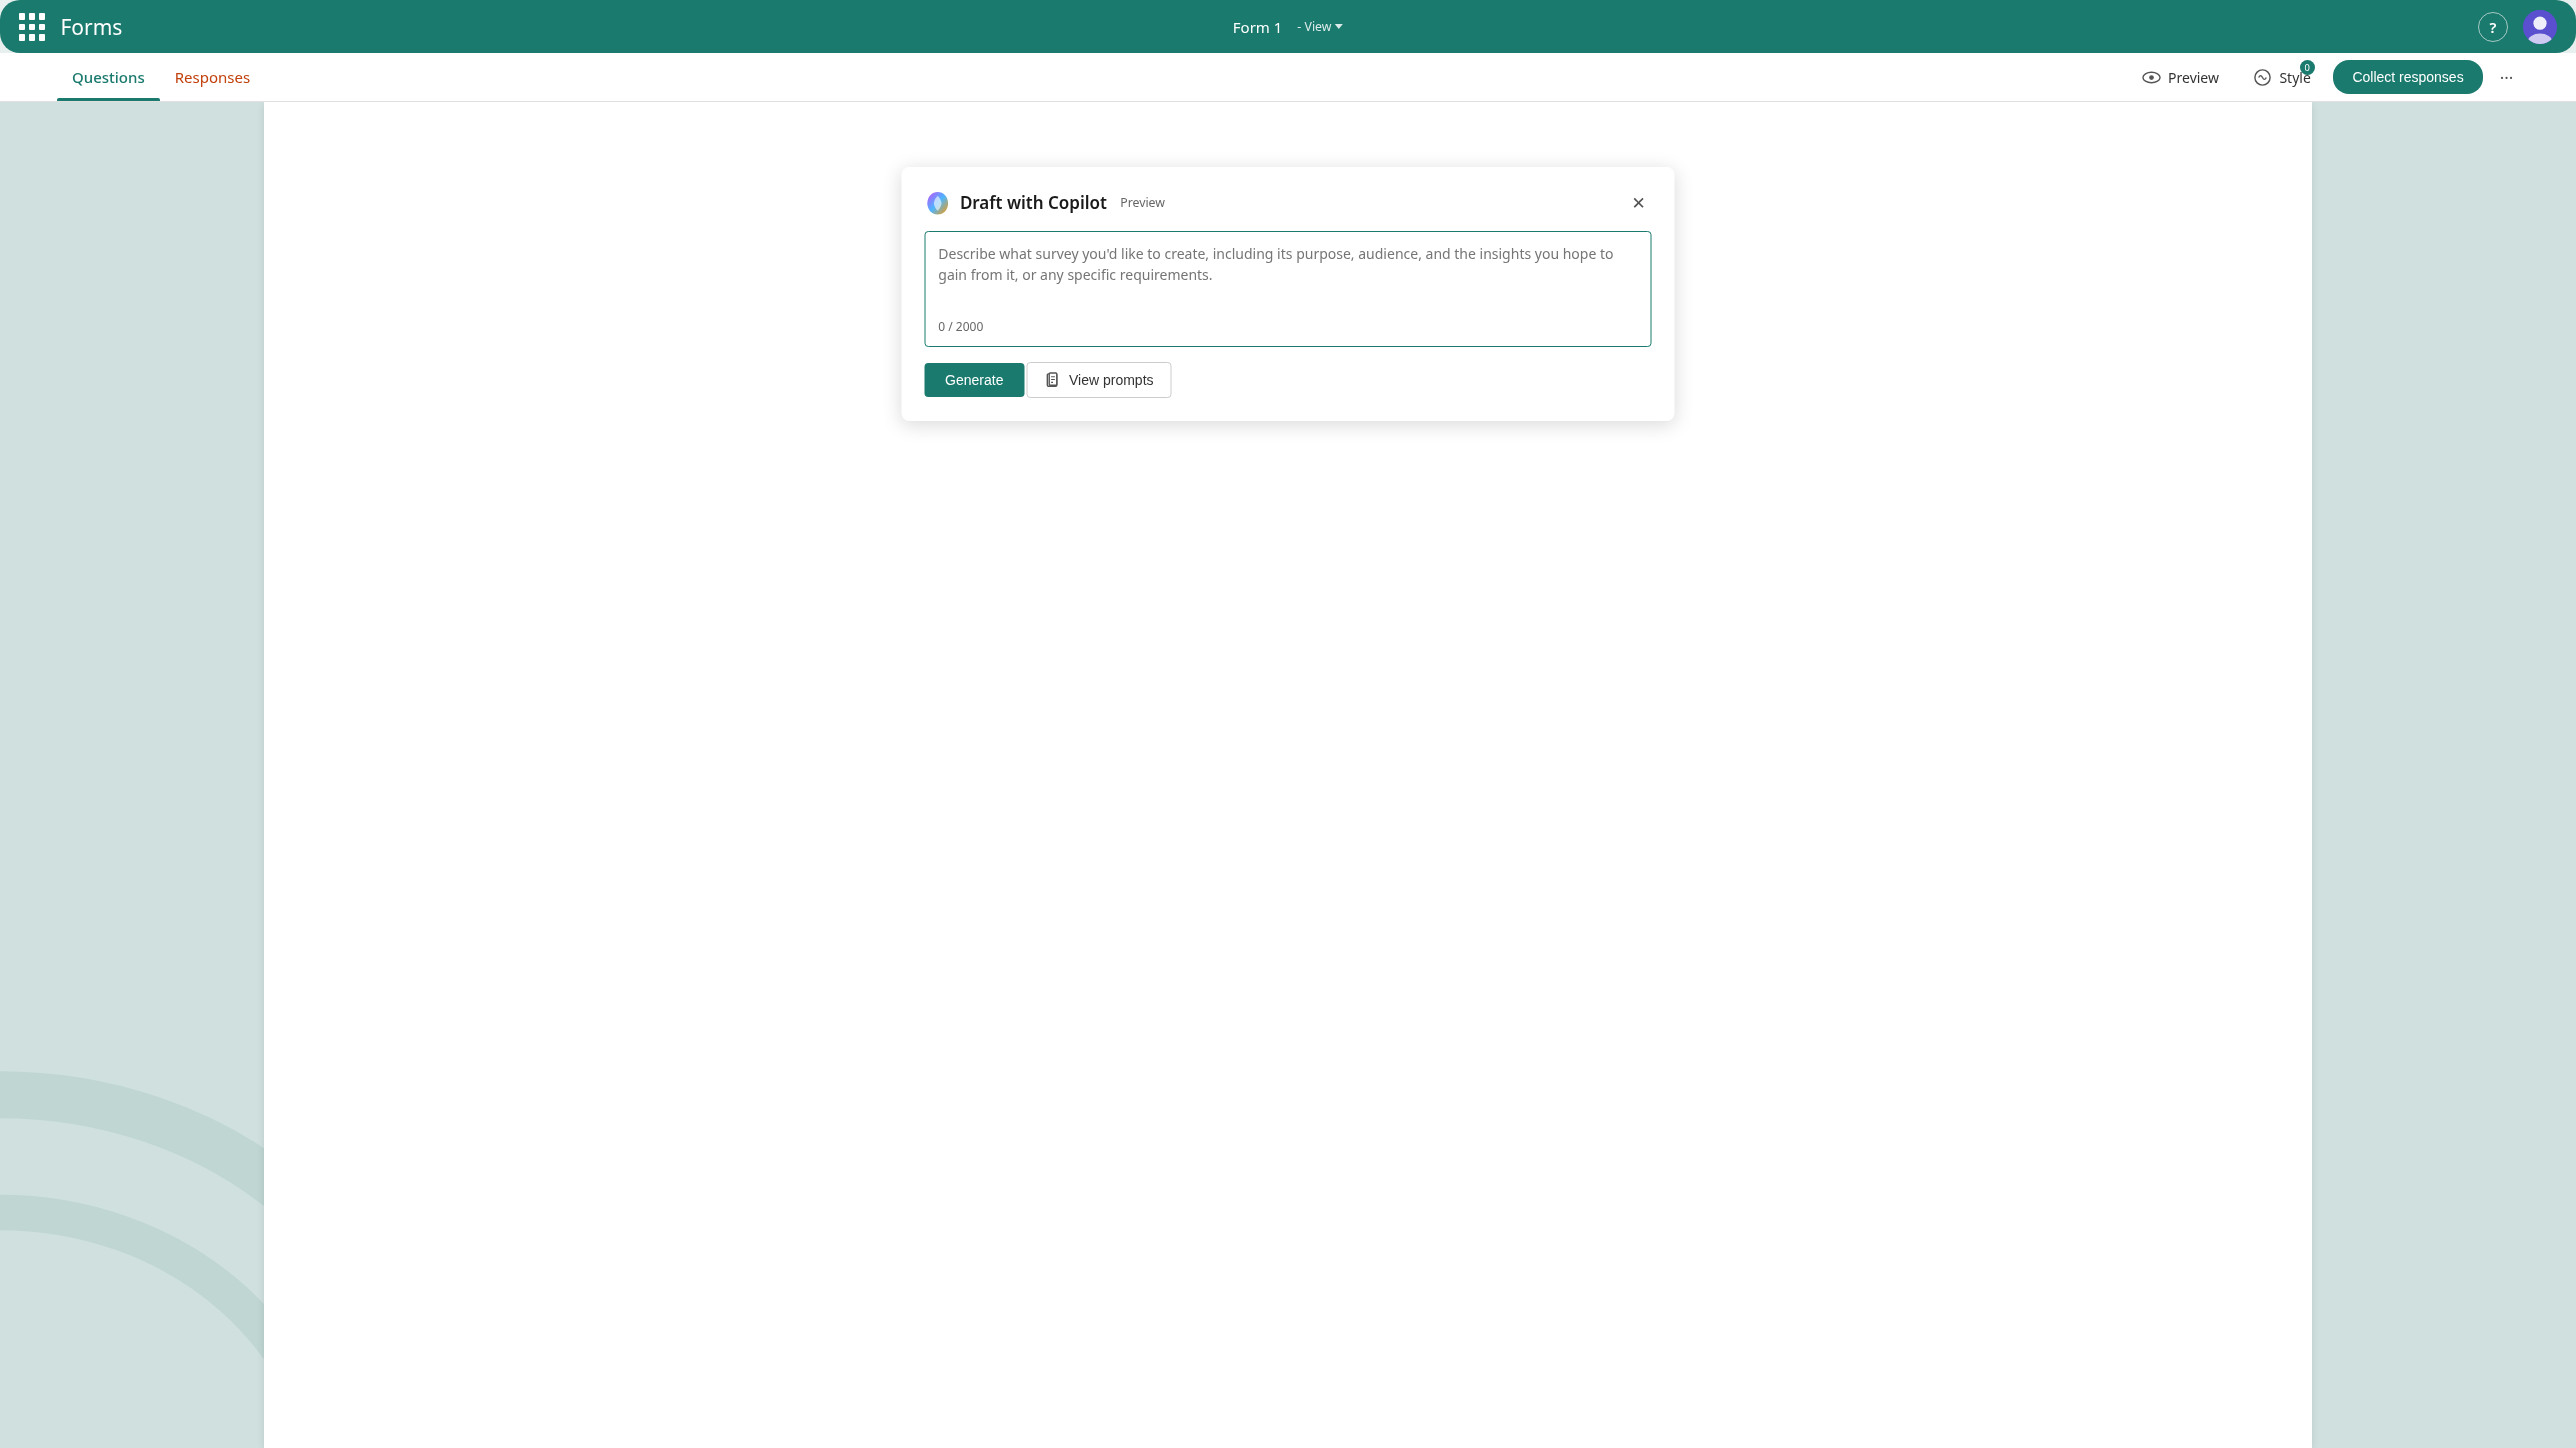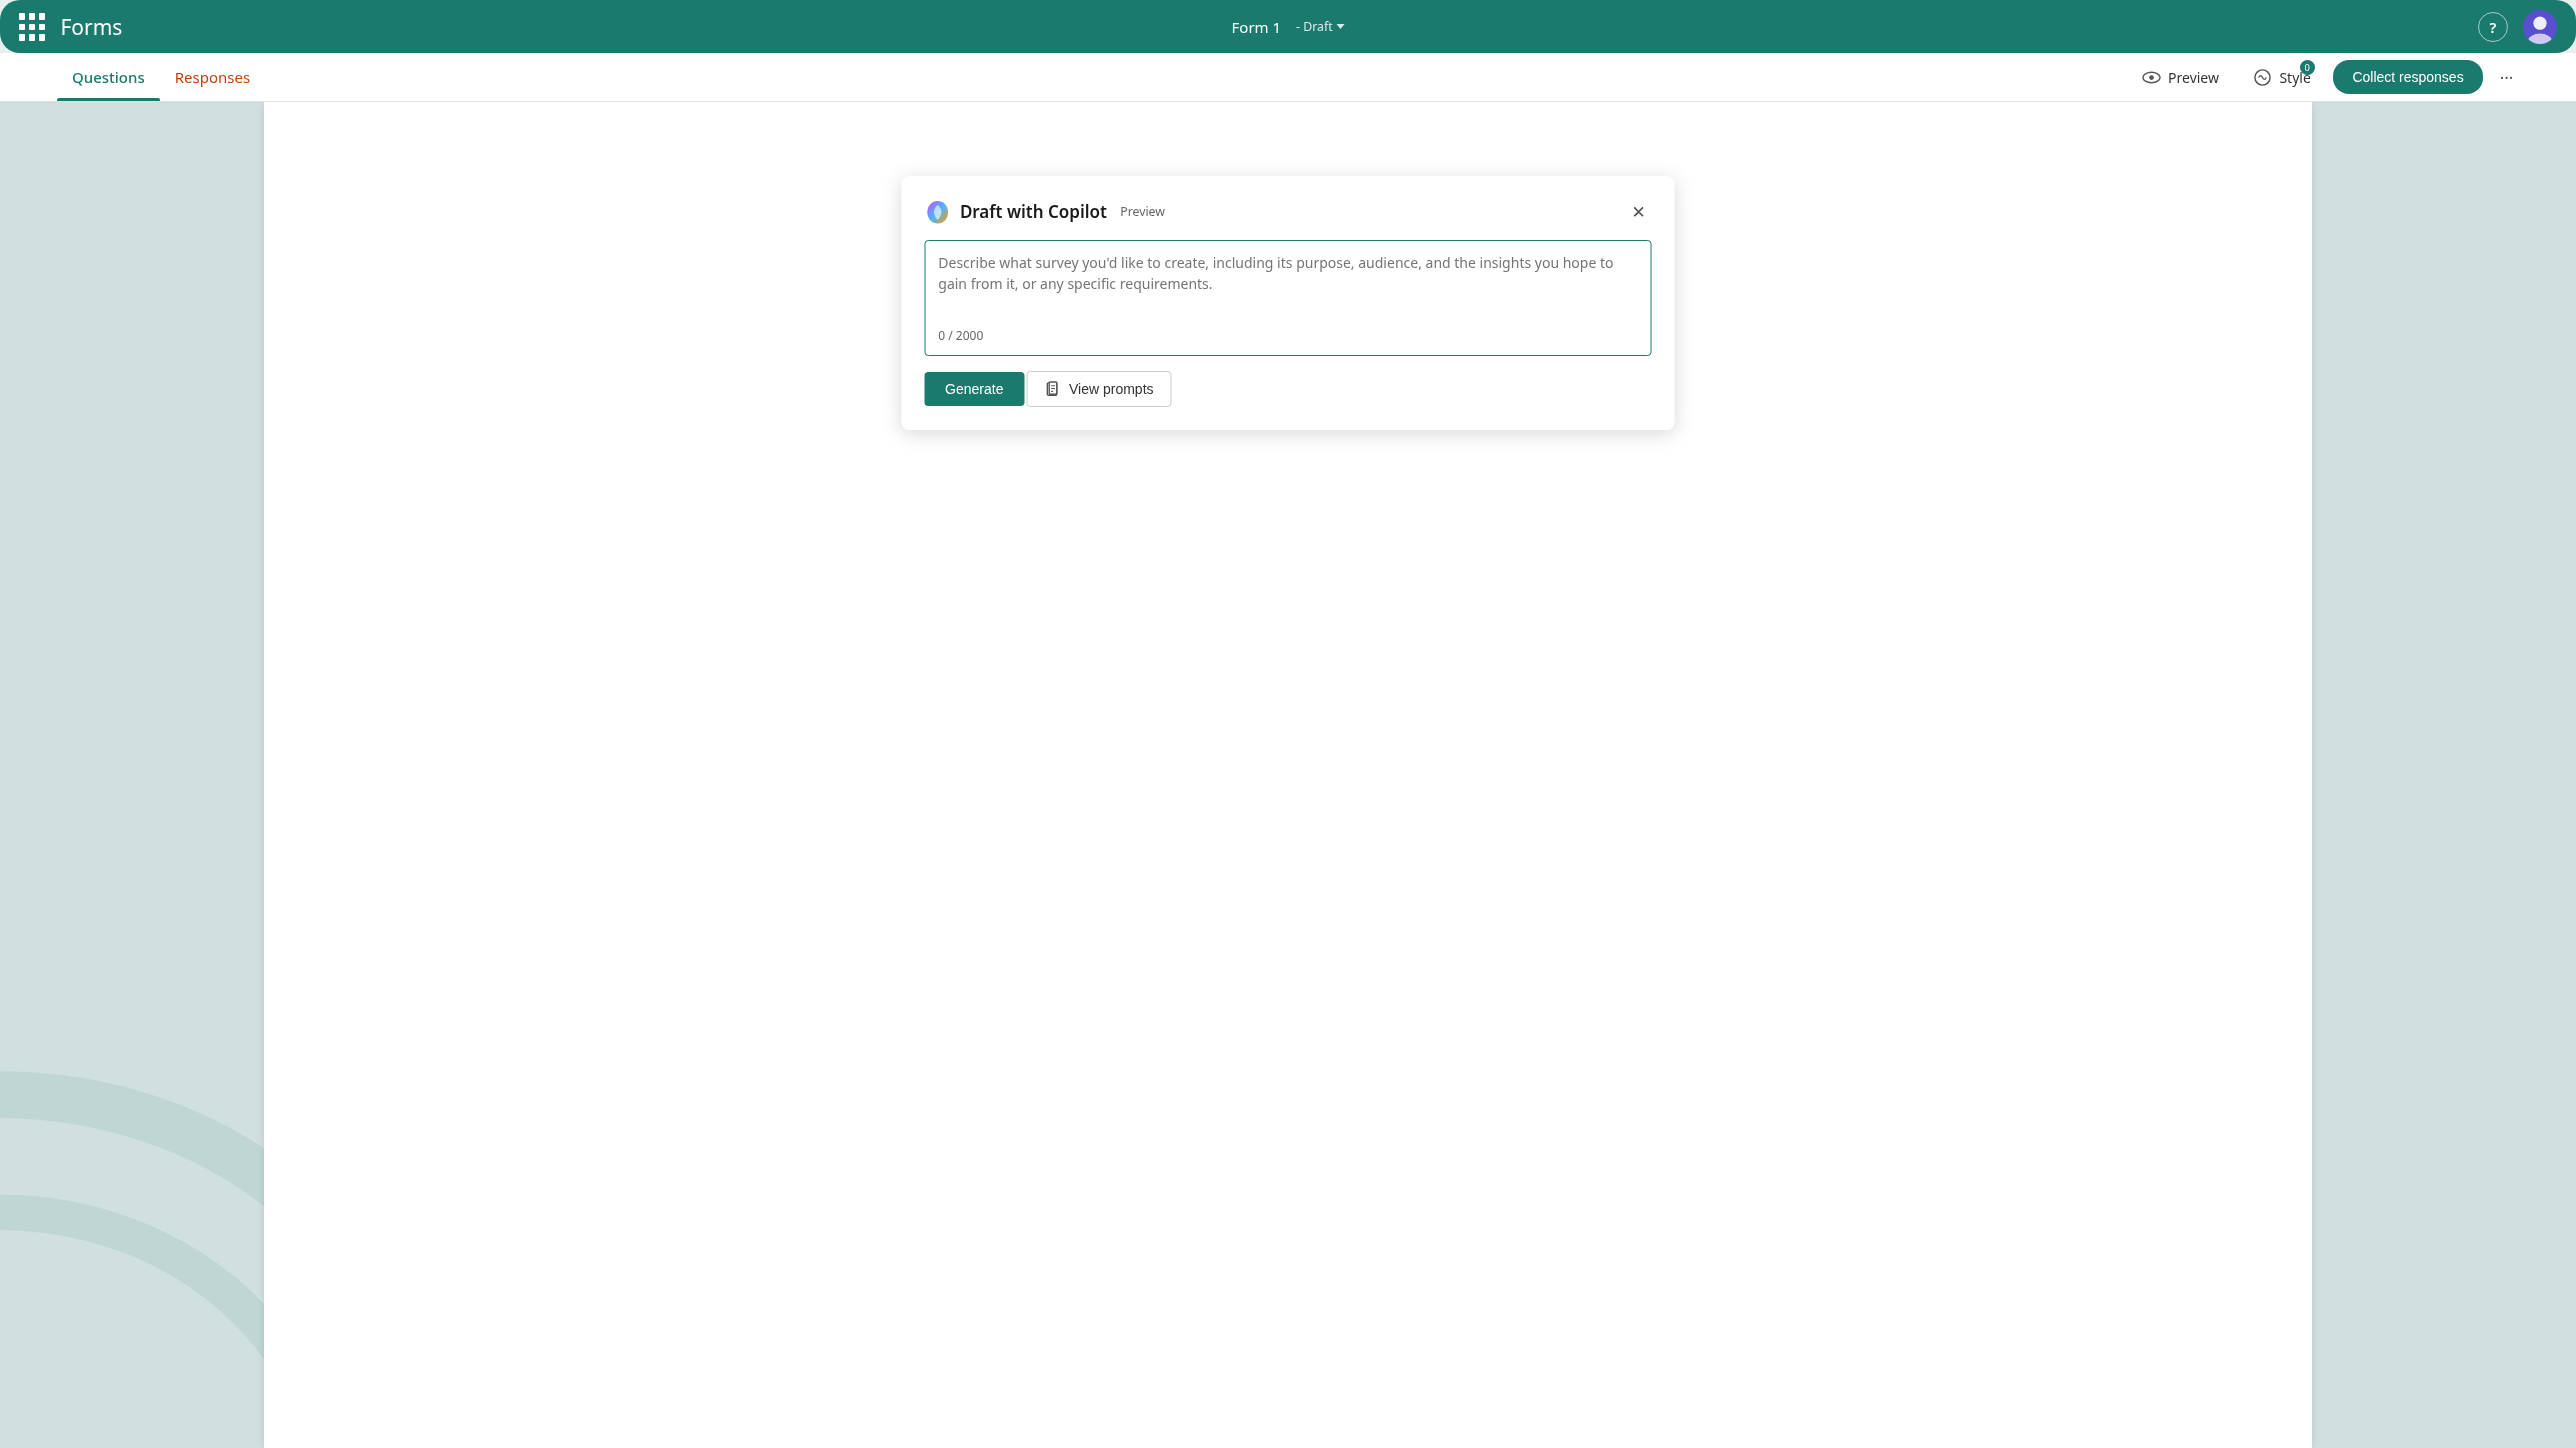--- a/index.html
+++ b/index.html
@@ -256,21 +256,21 @@
       right: 264px;
       top: 0;
       bottom: 0;
       background: white;
       box-shadow: 0 1.9px 7.5px rgba(0,0,0,0.1);
     }
 
     
     .copilot-modal {
       position: absolute;
-      top: 74px;
+      top: 65px;
       left: 50%;
       transform: translateX(-50%);
       width: 773px;
       background: white;
       border-radius: 7.5px;
       box-shadow: 0 3.8px 19px rgba(0,0,0,0.15);
       padding: 22.6px;
     }
 
     .modal-header {
@@ -395,21 +395,21 @@
           <div class="waffle-dot"></div>
           <div class="waffle-dot"></div>
         </div>
     </div>
     <span class="app-title">Forms</span>
   </div>
 
   <div class="top-bar-center">
     <span class="form-title">Form 1</span>
     <div class="saved-badge">
-      <span>- Draft</span>
+      <span>- View</span>
       <span class="chevron-down"></span>
     </div>
   </div>
 
   <div class="top-bar-right">
     <div class="help-btn">?</div>
     <div class="avatar">
       <svg viewBox="0 0 36 36" xmlns="http://www.w3.org/2000/svg" width="34" height="34">
         <circle cx="18" cy="18" r="18" fill="#5a4fcf"></circle>
         <circle cx="18" cy="14" r="7" fill="rgba(255,255,255,0.9)"></circle>

